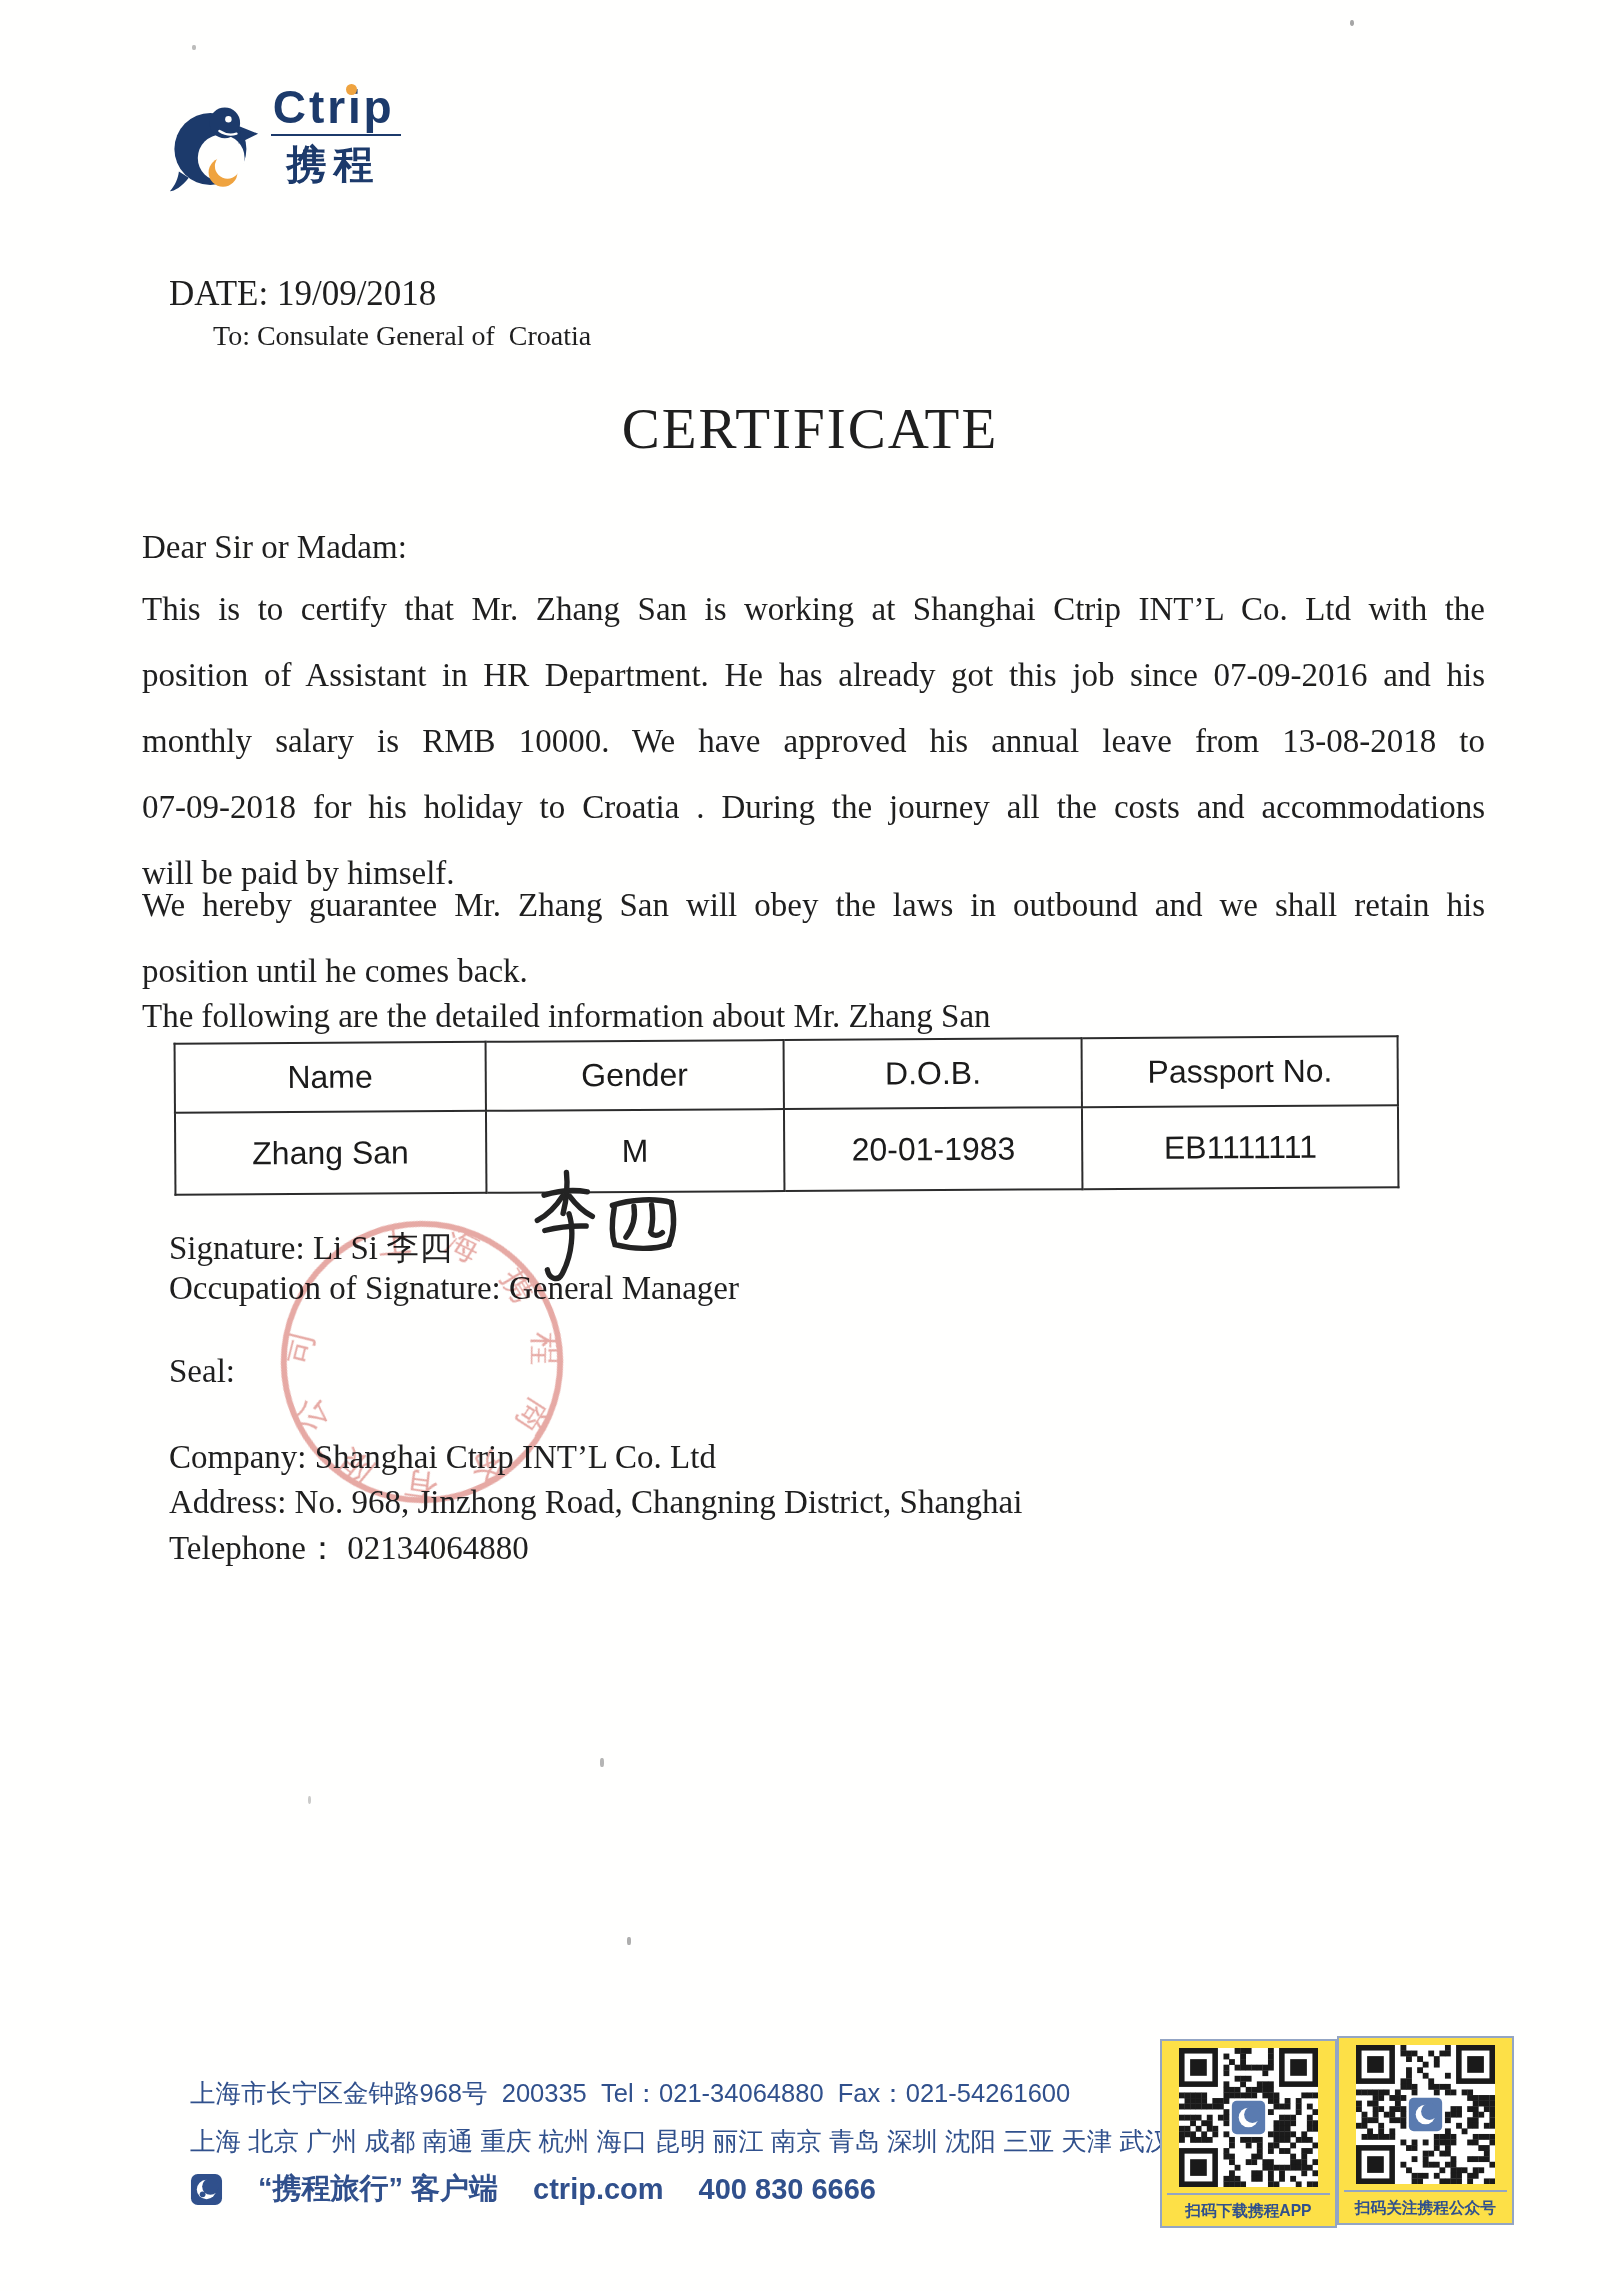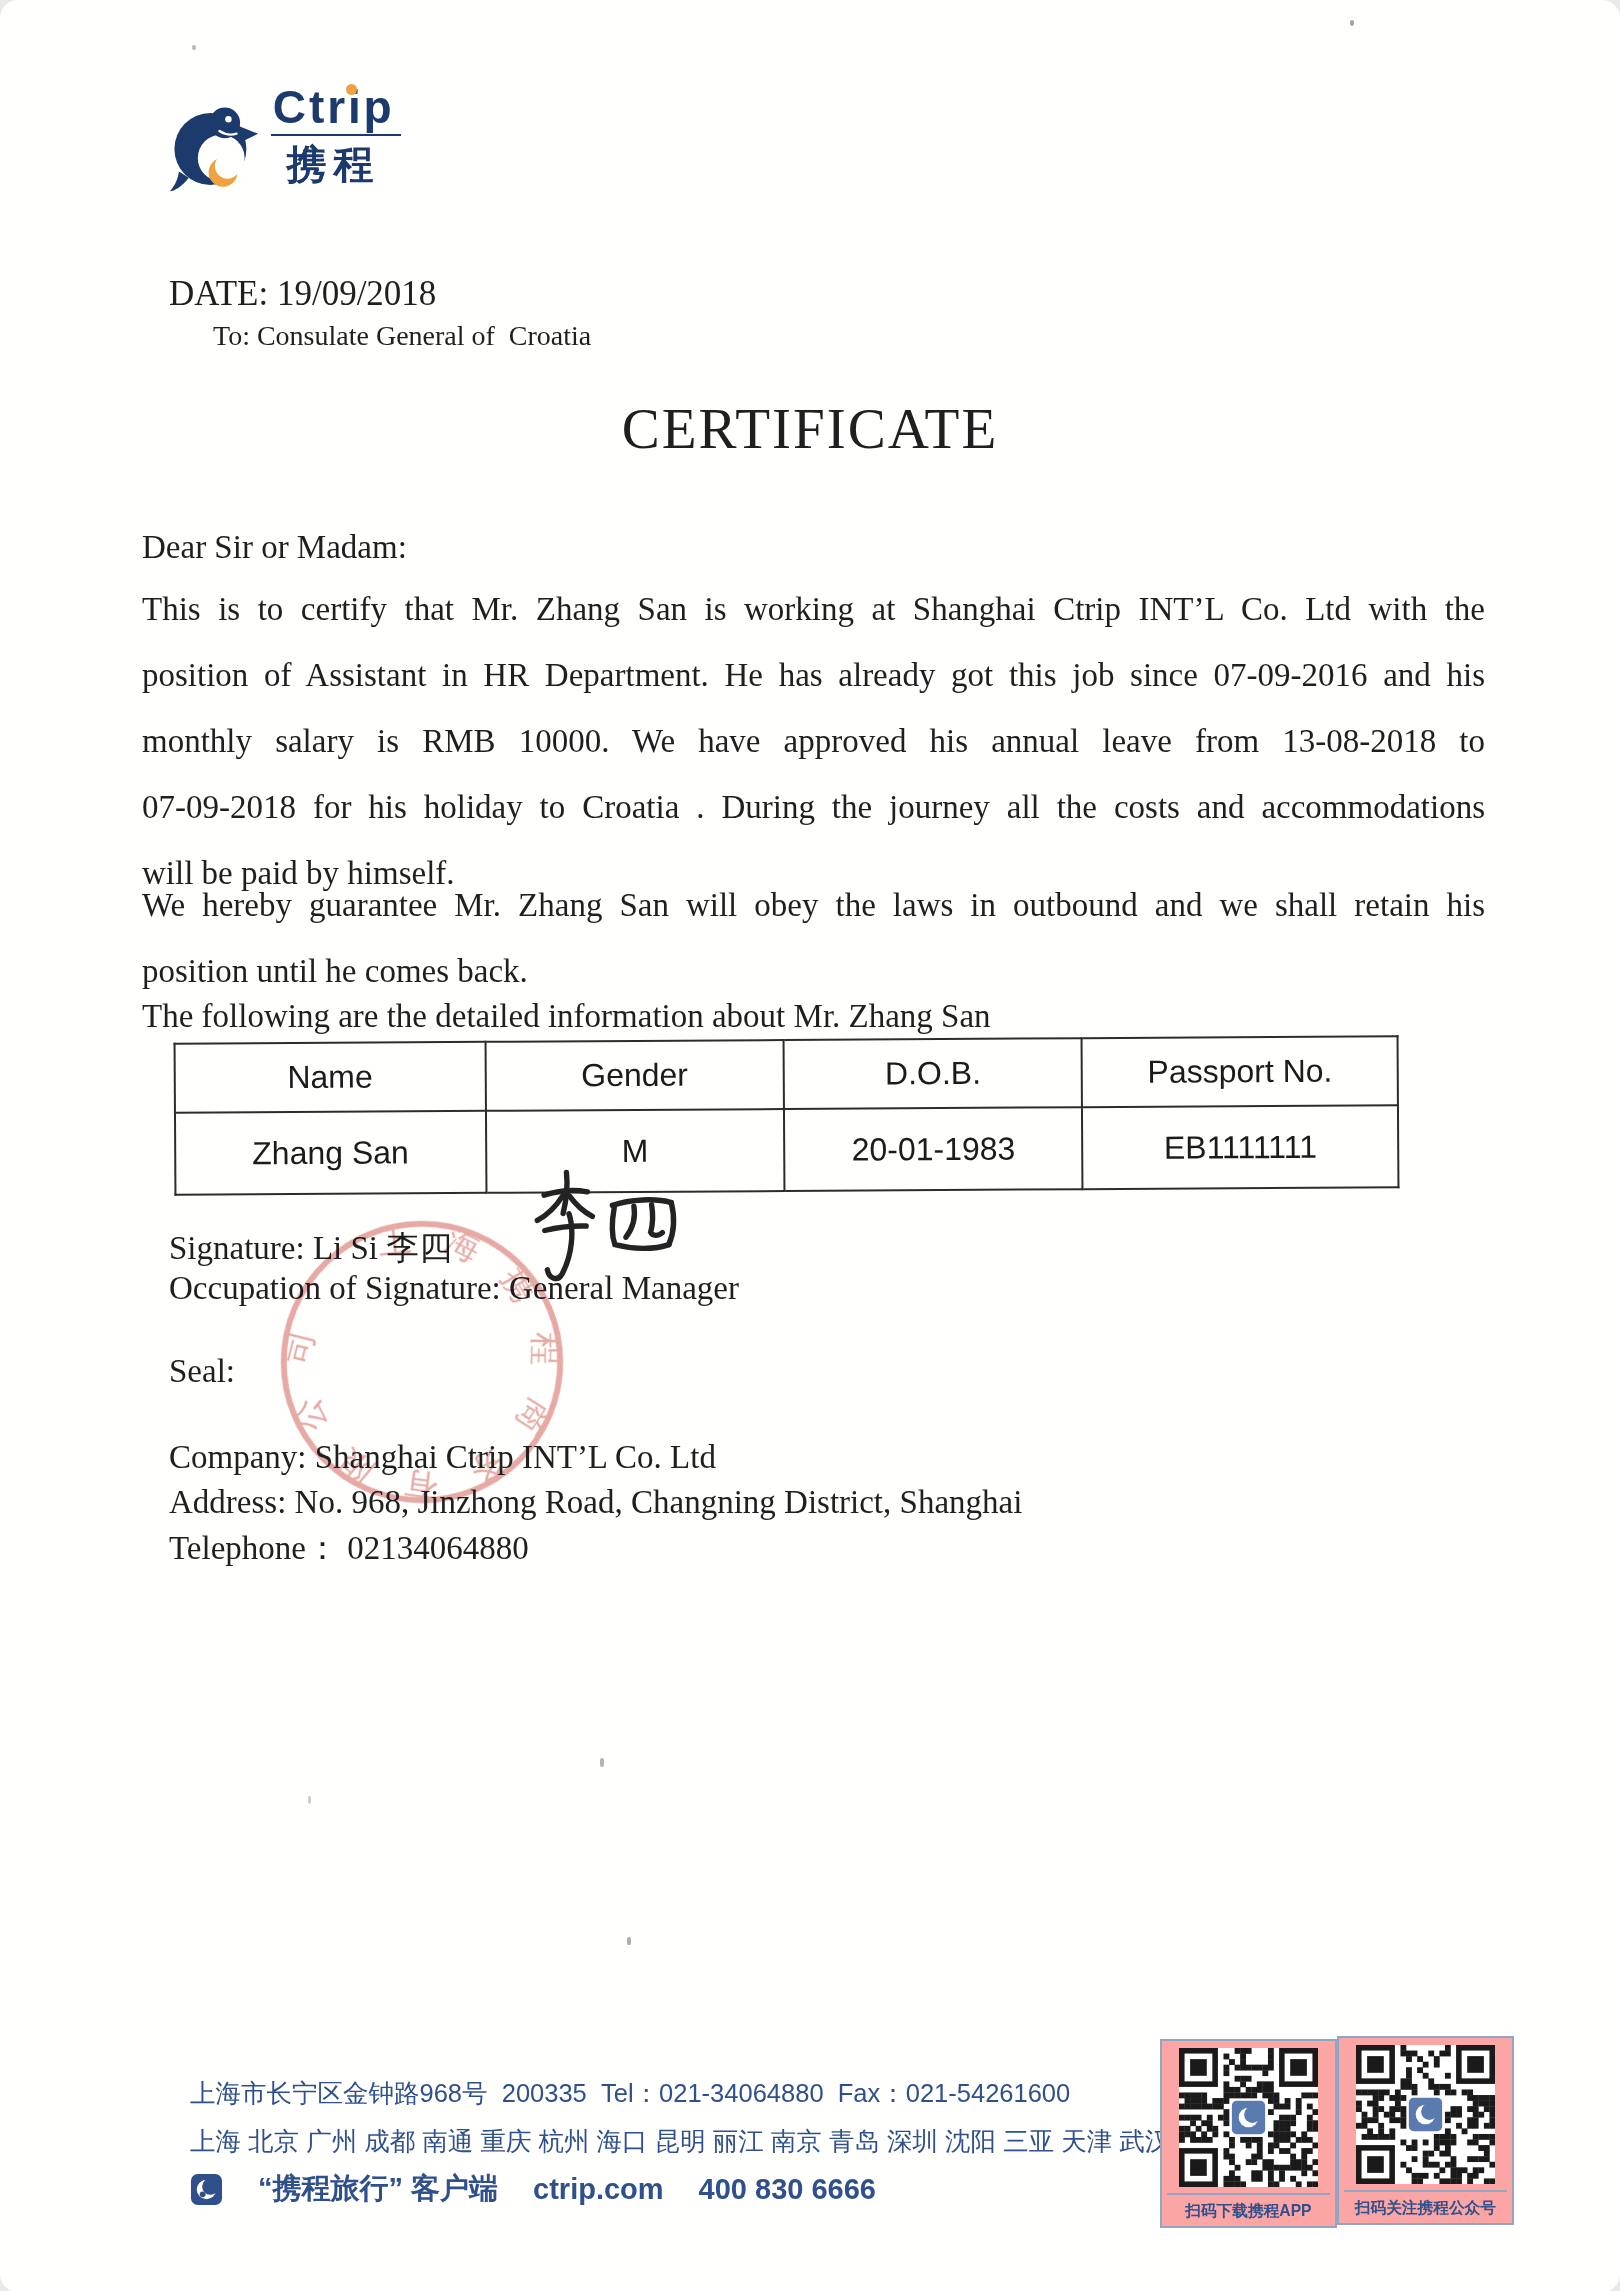--- a/index.html
+++ b/index.html
@@ -1,20 +1,19 @@
 <!DOCTYPE html>
 <html><head>
 <meta charset="utf-8">
 <style>
   html,body{margin:0;padding:0;background:#e9e9e9;}
   .page{
     position:relative; width:1620px; height:2292px; margin:0 auto;
     background:#fffffe; overflow:hidden; color:#1f1f1f;
     font-family:"Liberation Serif", serif;
-    border-radius:18px;
   }
   .abs{position:absolute;}
   .keep-space{white-space:pre-wrap;}
 
   
   .logo-block{left:169px; top:84px; display:flex; align-items:flex-start;}
   .dolphin{width:90px; height:98px; margin-top:15.7px;}
   .wordmark{margin-left:11.8px;}
   .ctrip-latin{
     position:relative; width:max-content;
@@ -67,21 +66,21 @@
 
   
   .footer-block{left:190px; top:2076px; color:#30508c; font-family:"Liberation Sans", sans-serif;}
   .footer-line1{font-size:25.5px; margin-bottom:12.7px; font-weight:400;}
   .footer-line2{font-size:25.5px; margin-bottom:10.8px; font-weight:400;}
   .footer-line3{display:flex; align-items:center; gap:35px; font-size:29px; font-weight:700;}
   .app-icon{width:33px; height:33px; flex:0 0 auto;}
 
   
   .qr-box{
-    width:163px; background:#fca5a5; border:2px solid #93a5c4; padding:6.9px 4.9px 3.9px 4.9px;
+    width:163px; background:#fde047; border:2px solid #93a5c4; padding:6.9px 4.9px 3.9px 4.9px;
     display:flex; flex-direction:column; align-items:center;
   }
   .qr-box-1{left:1160px; top:2039px;} .qr-box-2{left:1337px; top:2036px;}
   .qr-svg{width:139px; height:139px;}
   .qr-caption{
     width:100%; border-top:2px solid #93a5c4; margin-top:5.9px; padding-top:5.9px;
     text-align:center; font-family:"Liberation Sans", sans-serif;
     font-size:15.7px; font-weight:700; color:#30508c; white-space:nowrap;
   }
 

